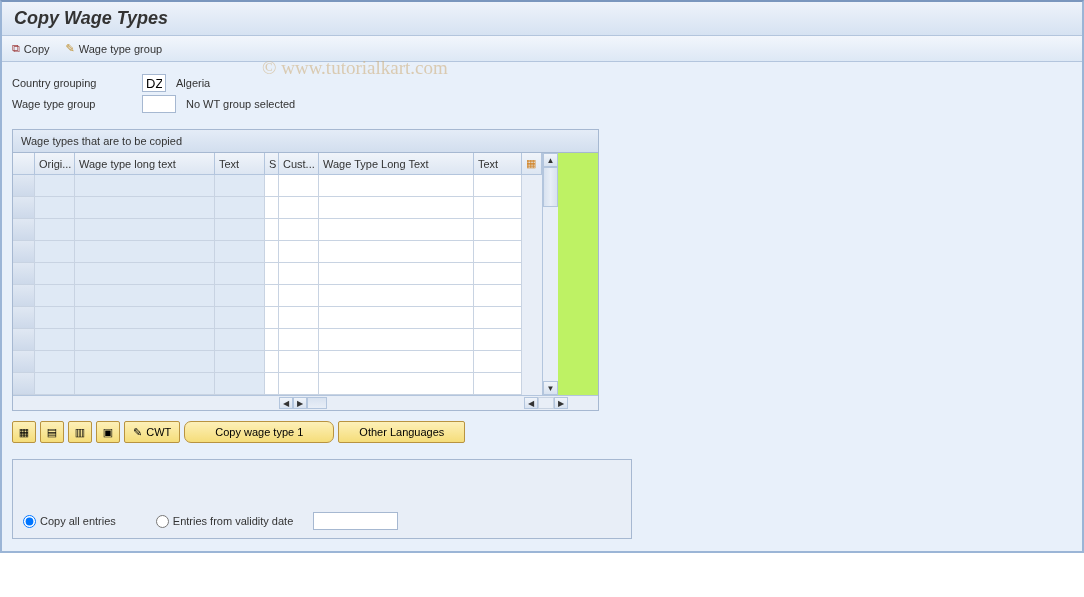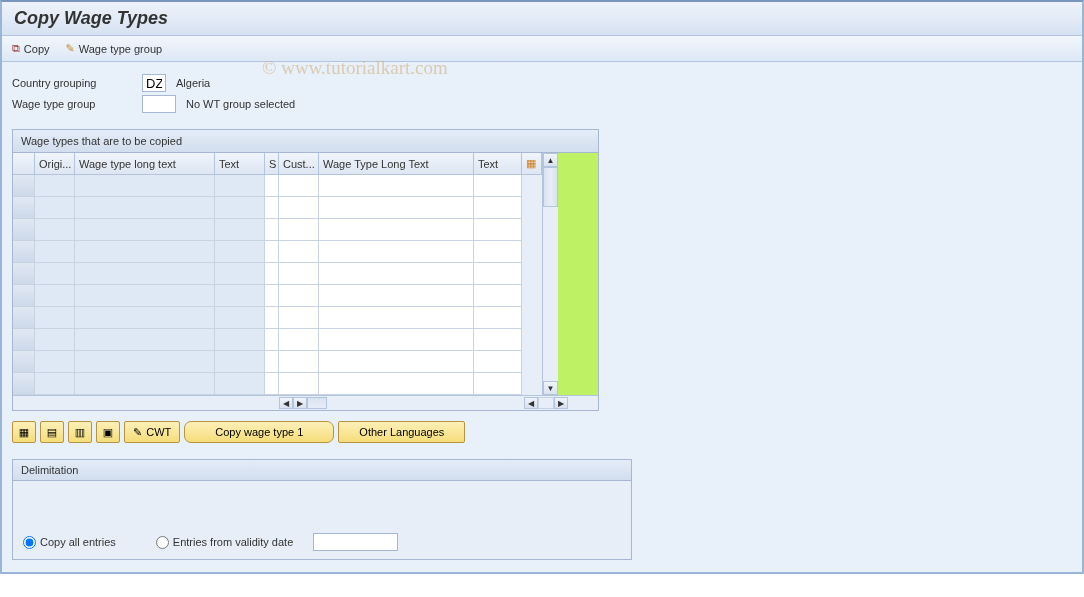--- a/index.html
+++ b/index.html
@@ -253,21 +253,20 @@
       <button class="icon-btn">▣</button>
       <button class="text-btn">
         <span>✎</span>
         <span>CWT</span>
       </button>
       <button class="text-btn wide">Copy wage type 1</button>
       <button class="text-btn wide2">Other Languages</button>
     </div>
 
     <div class="delim-box">
-      <div class="delim-title">Delimitation</div>
       <div class="delim-body">
         <label class="radio-wrap">
           <input type="radio" name="delim" checked="" style="">
           <span>Copy all entries</span>
         </label>
         <div style="display:flex;align-items:center;">
           <label class="radio-wrap">
             <input type="radio" name="delim" style="">
             <span>Entries from validity date</span>
           </label>

